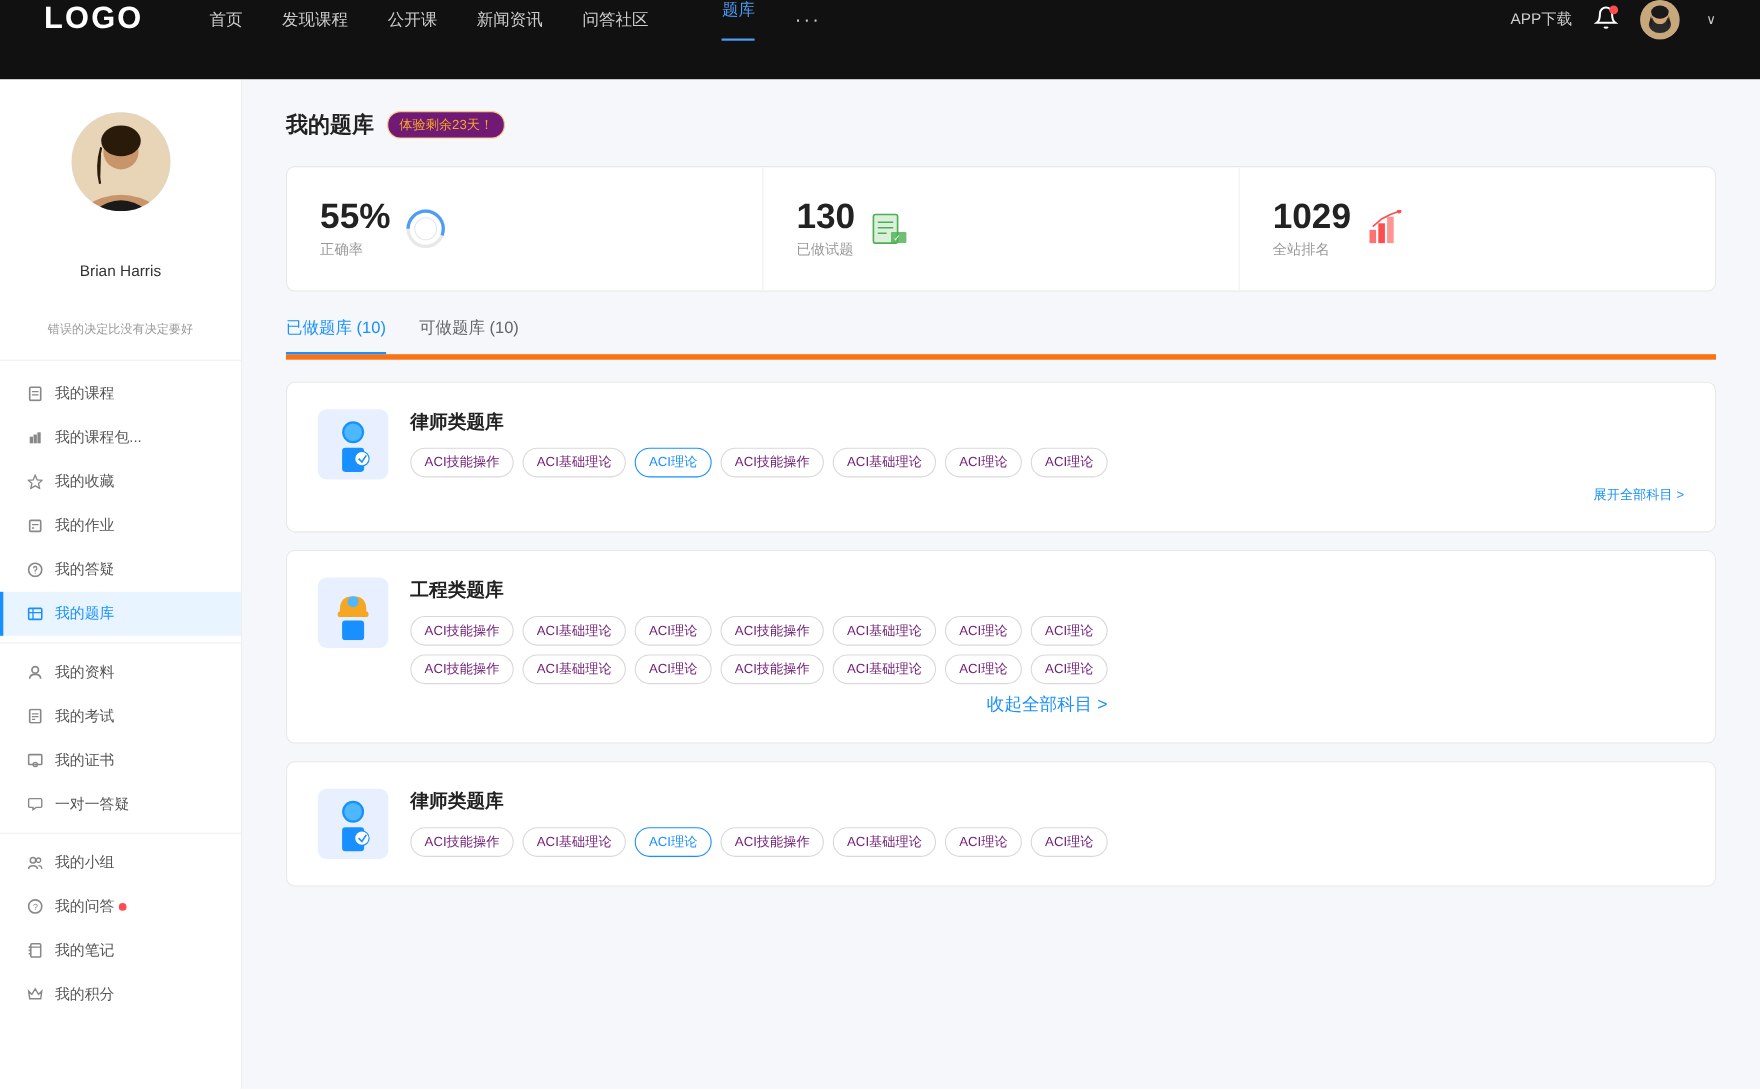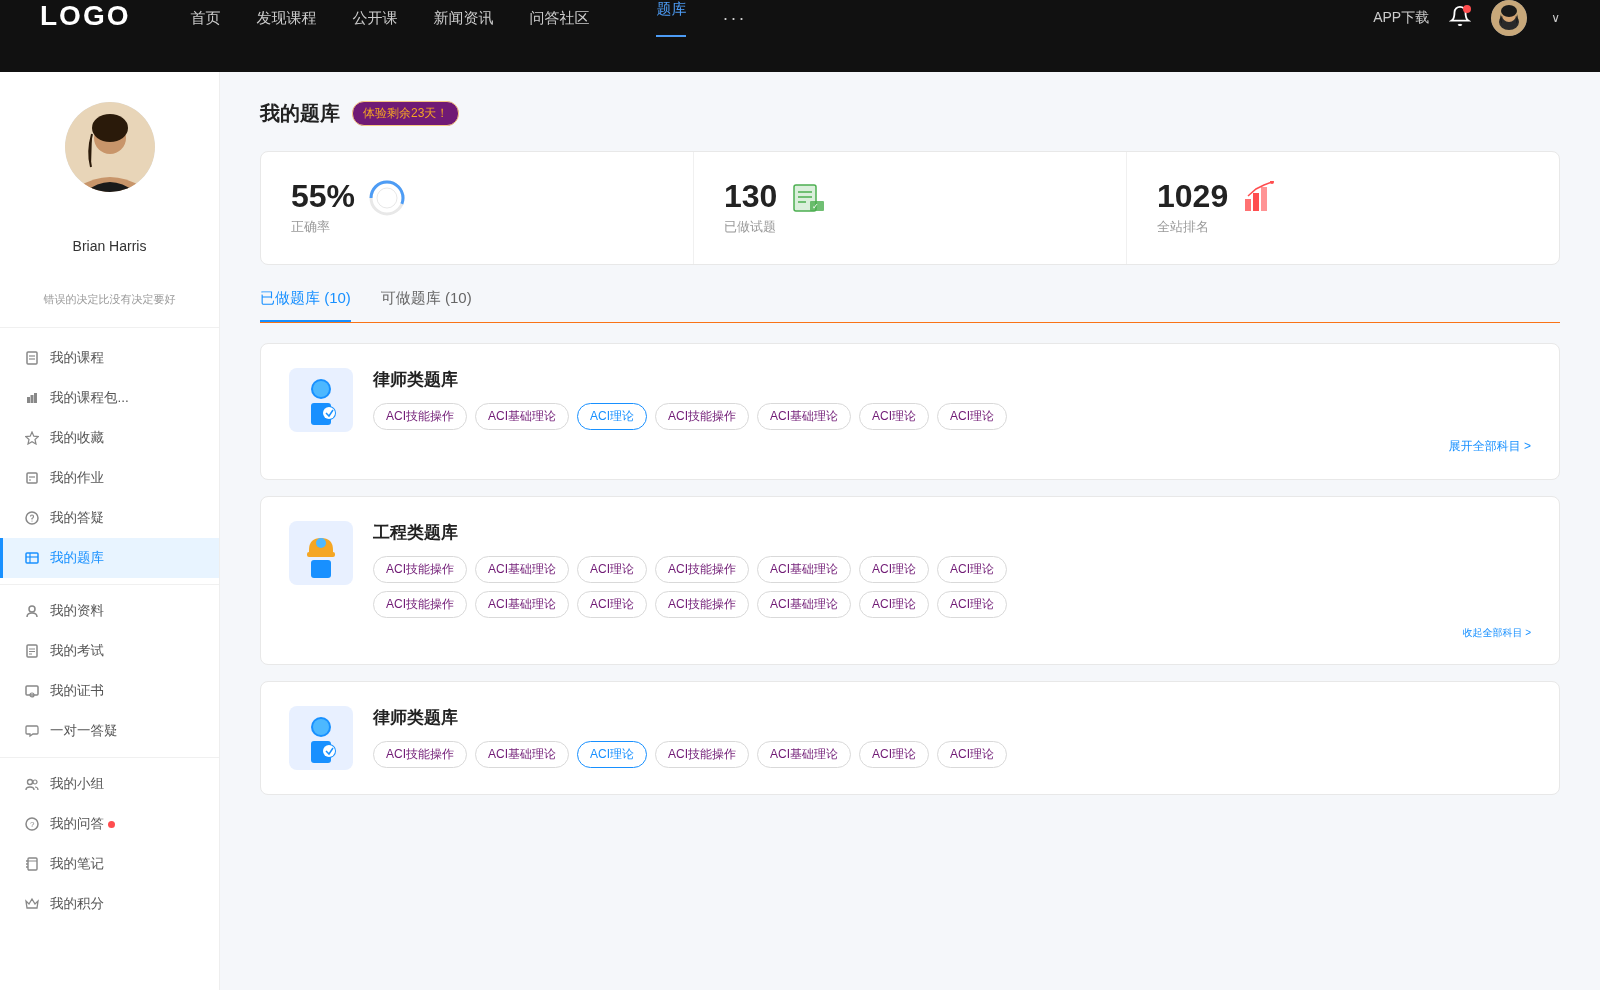--- a/index.html
+++ b/index.html
@@ -198,21 +198,21 @@
       background: #fff;
       border-radius: 8px;
       margin-bottom: 24px;
       overflow: hidden;
       border: 1px solid #e8e8e8;
     }
     .stat-card {
       flex: 1;
       padding: 28px 30px;
       display: flex;
-      align-items: flex-start;
+      align-items: center;
       gap: 14px;
       border-right: 1px solid #f0f0f0;
     }
     .stat-card:last-child { border-right: none; }
     .stat-text { }
     .stat-number {
       font-size: 32px;
       font-weight: 700;
       color: #222;
       line-height: 1;
@@ -225,21 +225,21 @@
     .stat-icon {
       width: 36px; height: 36px;
       display: flex; align-items: center; justify-content: center;
     }
 
     
     .tabs-row {
       display: flex;
       gap: 30px;
       margin-bottom: 20px;
-      border-bottom: 1px solid #f97316;
+      border-bottom: 5px solid #f97316;
     }
     .tab-item {
       font-size: 15px;
       color: #666;
       padding-bottom: 12px;
       cursor: pointer;
       border-bottom: 2px solid transparent;
     }
     .tab-item.active {
       color: #1890ff;
@@ -299,22 +299,22 @@
       margin-top: 8px;
     }
     .expand-btn {
       text-align: right;
       font-size: 12px;
       color: #1890ff;
       cursor: pointer;
       margin-top: 8px;
     }
     .collapse-btn {
-      text-align: right;
-      font-size: 10px;
+      text-align: center;
+      font-size: 16px;
       color: #1890ff;
       cursor: pointer;
       margin-top: 8px;
     }
   </style>
 </head>
 <body>
 
 <header class="navbar">
   <div class="navbar-logo">LOGO</div>

